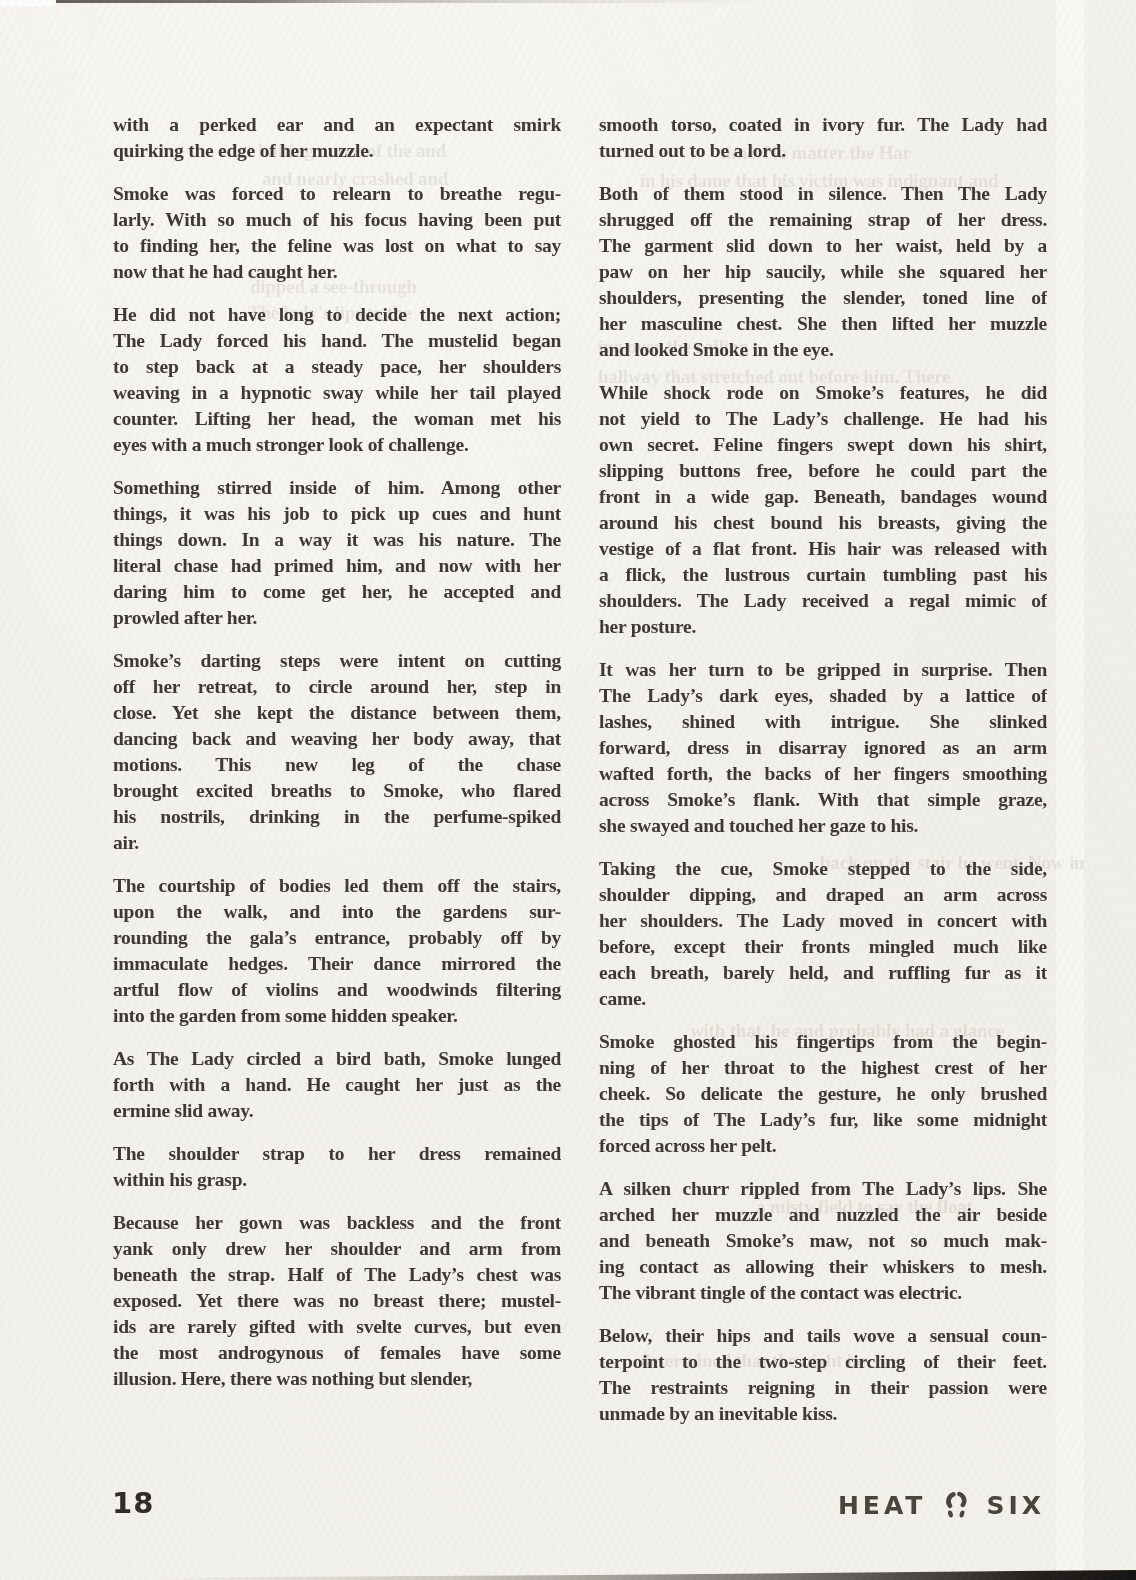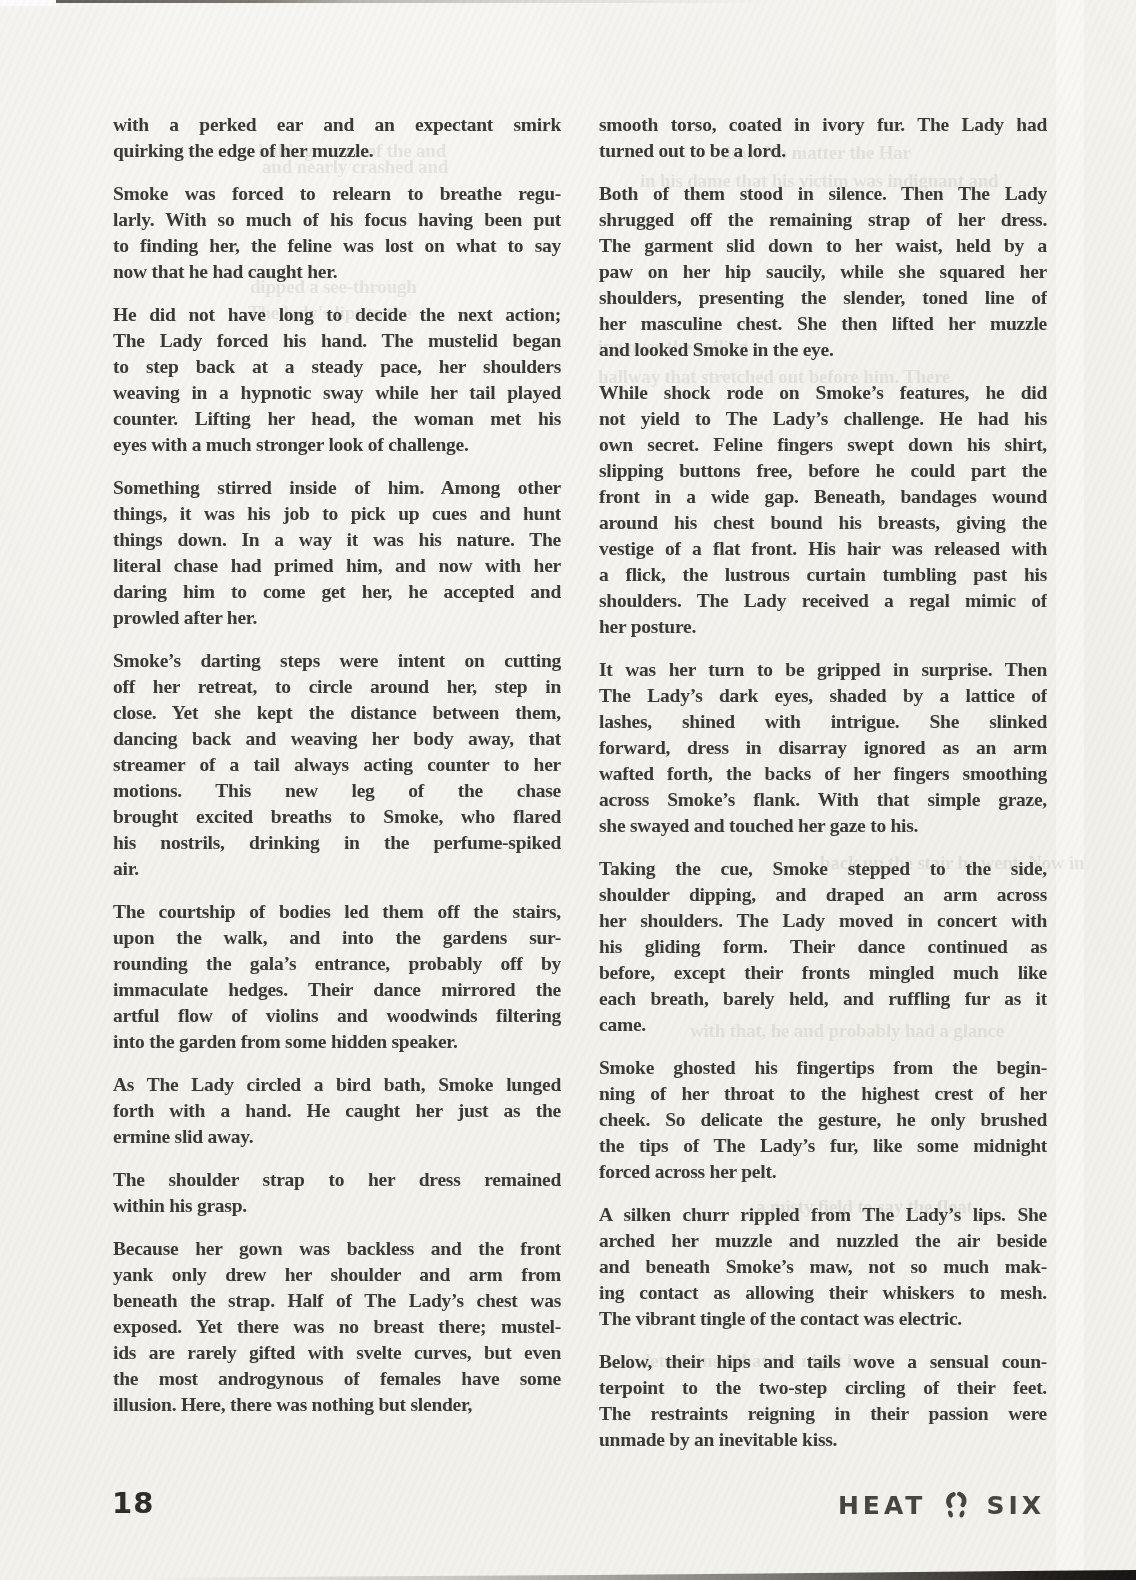--- a/index.html
+++ b/index.html
@@ -74,21 +74,21 @@
 <body>
 
 <div class="page">
 
   <div class="top-left-white"></div>
   <div class="top-scan-line"></div>
   <div class="edge-highlight"></div>
 
   <div id="ghost-layer">
       <div class="ghost" style="left: 258px; top: 140px;">halting ouree of the and</div>
-      <div class="ghost" style="left: 262px; top: 156px; text-align: right;">and nearly crashed and</div>
+      <div class="ghost" style="left: 262px; top: 168px; text-align: right;">and nearly crashed and</div>
       <div class="ghost" style="left: 250px; top: 276px;">dipped a see-through</div>
       <div class="ghost" style="left: 248px; top: 302px;">The lady's lips to the</div>
       <div class="ghost" style="left: 720px; top: 142px;">time. No matter the Har</div>
       <div class="ghost" style="left: 640px; top: 170px;">in his dame that his victim was indignant and</div>
       <div class="ghost" style="left: 598px; top: 336px;">ing over the railing</div>
       <div class="ghost" style="left: 598px; top: 366px;">hallway that stretched out before him. There</div>
       <div class="ghost" style="left: 820px; top: 852px;">back up the stair he went. Now in</div>
       <div class="ghost" style="left: 690px; top: 1020px;">with that, he and probably had a glance</div>
       <div class="ghost" style="left: 756px; top: 1196px;">a misty field to say the float</div>
       <div class="ghost" style="left: 640px; top: 1350px;">determined that the night be</div>
@@ -120,21 +120,20 @@
           <div class="line">things down. In a way it was his nature. The</div>
           <div class="line">literal chase had primed him, and now with her</div>
           <div class="line">daring him to come get her, he accepted and</div>
           <div class="line last">prowled after her.</div>
         </div>
         <div class="para">
           <div class="line">Smoke’s darting steps were intent on cutting</div>
           <div class="line">off her retreat, to circle around her, step in</div>
           <div class="line">close. Yet she kept the distance between them,</div>
           <div class="line">dancing back and weaving her body away, that</div>
-          <div class="line">streamer of a tail always acting counter to her</div>
           <div class="line">motions. This new leg of the chase</div>
           <div class="line">brought excited breaths to Smoke, who flared</div>
           <div class="line">his nostrils, drinking in the perfume-spiked</div>
           <div class="line last">air.</div>
         </div>
         <div class="para">
           <div class="line">The courtship of bodies led them off the stairs,</div>
           <div class="line">upon the walk, and into the gardens sur-</div>
           <div class="line">rounding the gala’s entrance, probably off by</div>
           <div class="line">immaculate hedges. Their dance mirrored the</div>
@@ -192,21 +191,20 @@
           <div class="line">lashes, shined with intrigue. She slinked</div>
           <div class="line">forward, dress in disarray ignored as an arm</div>
           <div class="line">wafted forth, the backs of her fingers smoothing</div>
           <div class="line">across Smoke’s flank. With that simple graze,</div>
           <div class="line last">she swayed and touched her gaze to his.</div>
         </div>
         <div class="para">
           <div class="line">Taking the cue, Smoke stepped to the side,</div>
           <div class="line">shoulder dipping, and draped an arm across</div>
           <div class="line">her shoulders. The Lady moved in concert with</div>
-          <div class="line">his gliding form. Their dance continued as</div>
           <div class="line">before, except their fronts mingled much like</div>
           <div class="line">each breath, barely held, and ruffling fur as it</div>
           <div class="line last">came.</div>
         </div>
         <div class="para">
           <div class="line">Smoke ghosted his fingertips from the begin-</div>
           <div class="line">ning of her throat to the highest crest of her</div>
           <div class="line">cheek. So delicate the gesture, he only brushed</div>
           <div class="line">the tips of The Lady’s fur, like some midnight</div>
           <div class="line last">forced across her pelt.</div>

